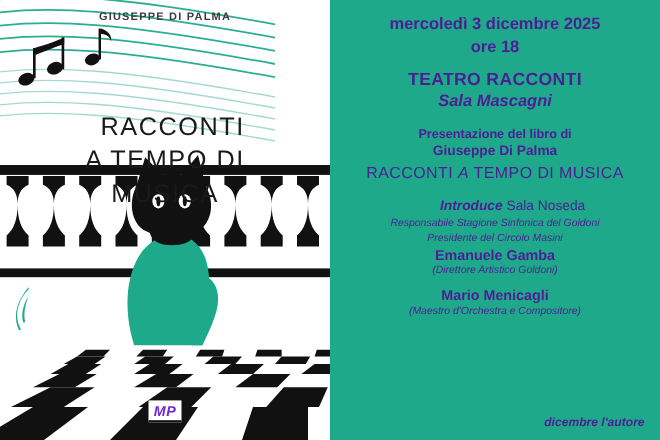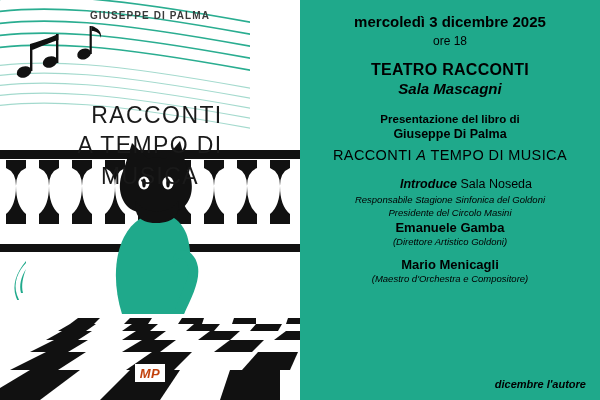--- a/index.html
+++ b/index.html
@@ -123,51 +123,51 @@
     position: absolute;
     bottom: 16px;
     left: 0;
     width: 300px;
     text-align: center;
     z-index: 7;
   }
   .publisher-badge {
     display: inline-block;
     background: #ffffff;
-    color: #c2410c;
+    color: #6d28d9;
     font-size: 13px;
     font-weight: 700;
     letter-spacing: 0.5px;
     padding: 2px 5px 1px 5px;
     border-bottom: 2px solid #111;
     font-style: italic;
   }
 
   
   .info {
     position: relative;
     width: 300px;
     height: 400px;
     background: #1fa98b;
-    color: #000000;
+    color: #4c1d95;
     text-align: center;
     flex: none;
   }
   .info-inner {
     padding: 12px 10px 0 10px;
   }
   .date {
     font-size: 15px;
     font-weight: 700;
     line-height: 1.35;
     margin: 0 0 2px 0;
   }
   .time {
-    font-size: 12px;
-    font-weight: 400;
+    font-size: 15px;
+    font-weight: 700;
     line-height: 1.2;
     margin: 0 0 12px 0;
   }
   .venue {
     font-size: 16px;
     font-weight: 700;
     letter-spacing: 0.3px;
     margin: 0 0 1px 0;
   }
   .hall {

